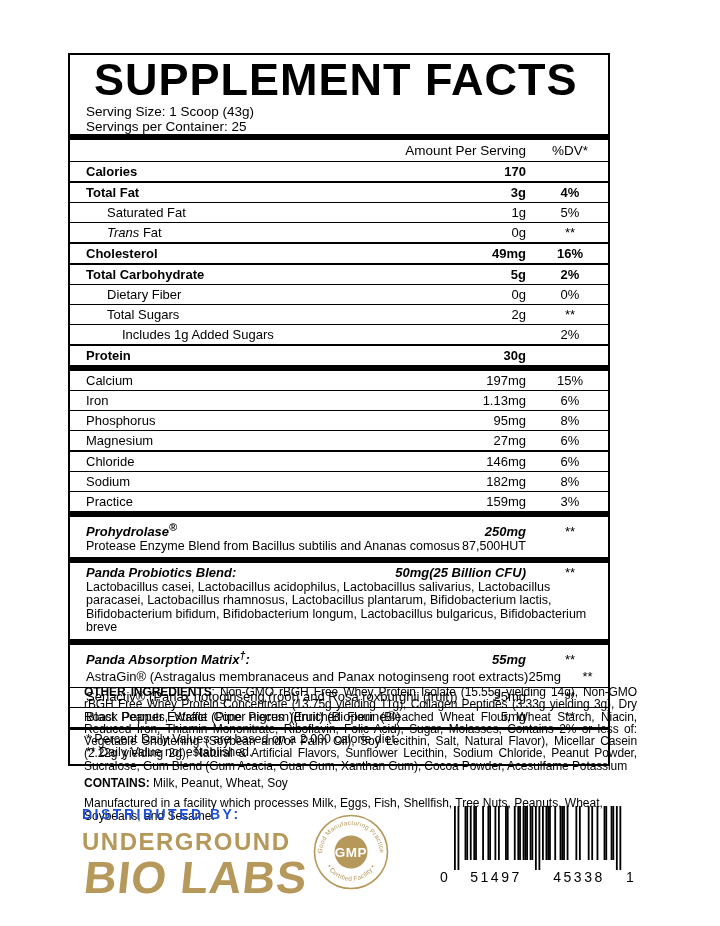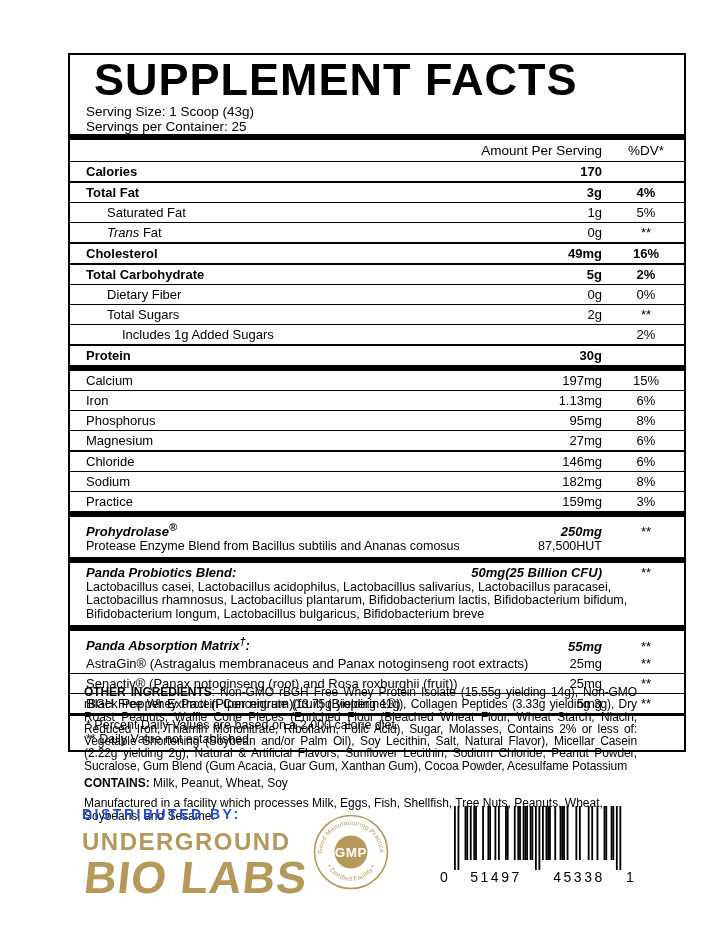--- a/index.html
+++ b/index.html
@@ -1,21 +1,21 @@
 <!DOCTYPE html>
 <html style="--gold: #b5985a;"><head>
 <meta charset="utf-8">
 <style>
   :root{ --gold:#b5985a; }
   html,body{margin:0;padding:0;background:#fff;}
   .page{position:relative;width:720px;height:926px;background:#fff;overflow:hidden;
         font-family:"Liberation Sans",sans-serif;color:#000;}
 
   
-  .facts-box{position:absolute;left:68px;top:53px;width:618px;box-sizing:border-box;
+  .facts-box{position:absolute;left:68px;top:53px;width:542px;box-sizing:border-box;
              border:2px solid #000;background:#fff;}
   .title{font-size:45px;line-height:46px;font-weight:bold;letter-spacing:1px;
          margin:2px 0 1px 24px;white-space:nowrap;}
   .serv{font-size:13.5px;line-height:15px;margin-left:16px;}
   .serv:last-of-type{margin-bottom:3px;}
   .bar{height:6px;background:#000;}
 
   .hrow{display:flex;align-items:flex-end;font-weight:normal;font-size:13.5px;line-height:15px;
         padding:3px 0 3px 16px;border-bottom:1px solid #000;}
   .nrow{display:flex;align-items:flex-end;font-size:13px;line-height:14px;padding:2.5px 0 2.5px 16px;}

